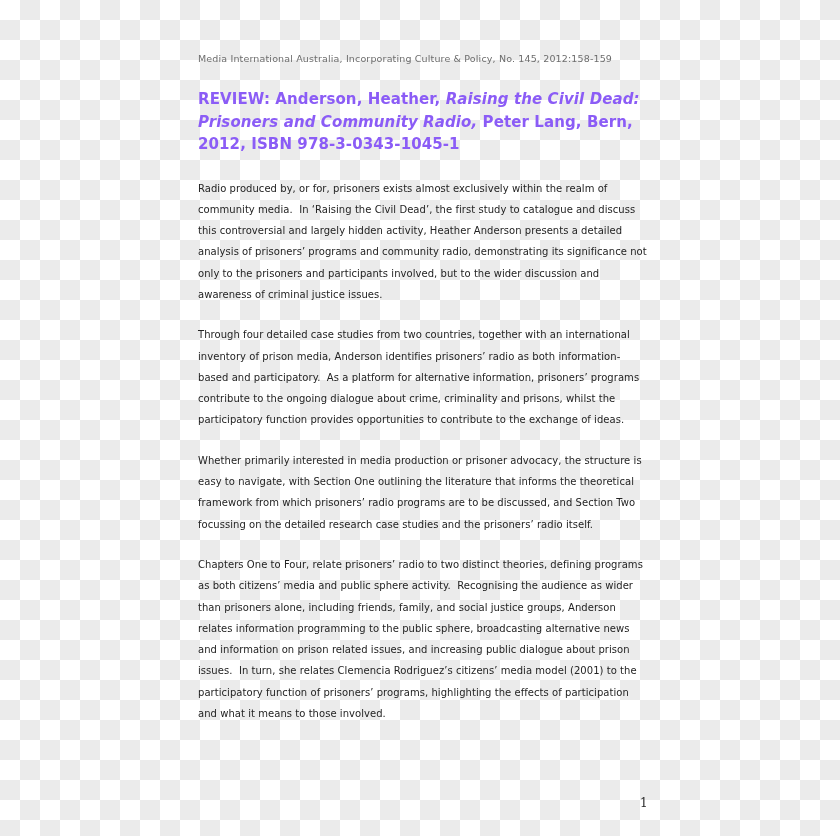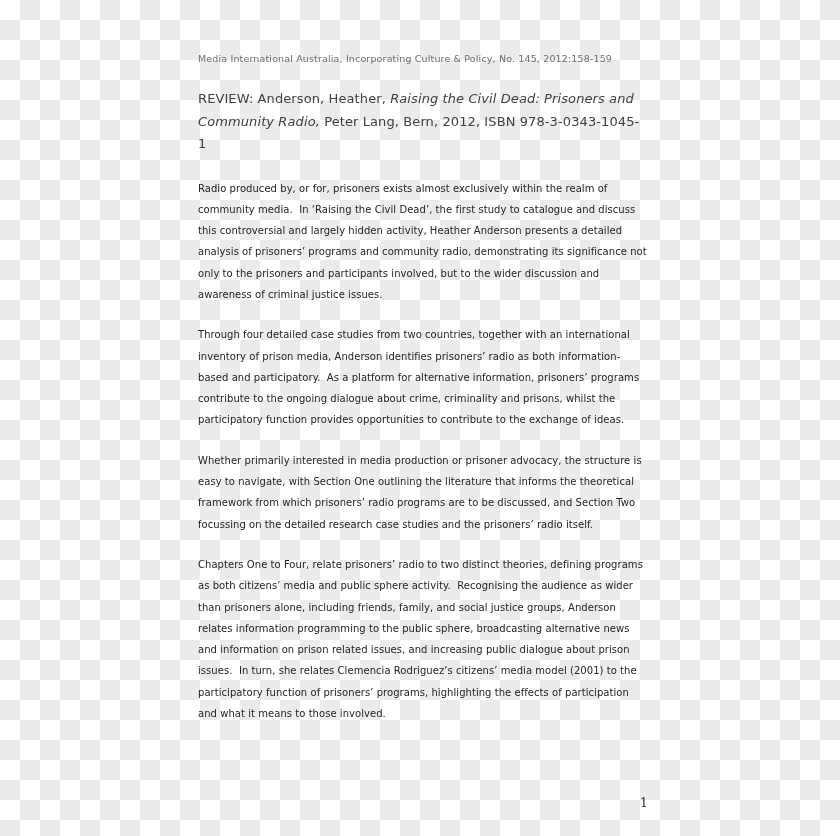--- a/index.html
+++ b/index.html
@@ -41,24 +41,24 @@
   .journal-header {
     font-size: 9.5px;
     line-height: 14px;
     color: #6d6d6d;
     letter-spacing: 0.15px;
     margin: 0 0 22px 0;
     white-space: nowrap;
   }
 
   .review-title {
-    font-size: 13px;
+    font-size: 15px;
     line-height: 22.5px;
-    font-weight: normal;
-    color: #404040;
+    font-weight: bold;
+    color: #8b5cf6;
     margin: 0 0 22px 0;
     letter-spacing: 0.1px;
   }
 
   .review-title .bk-title {
     font-style: italic;
   }
 
   .body-par {
     font-size: 10px;

